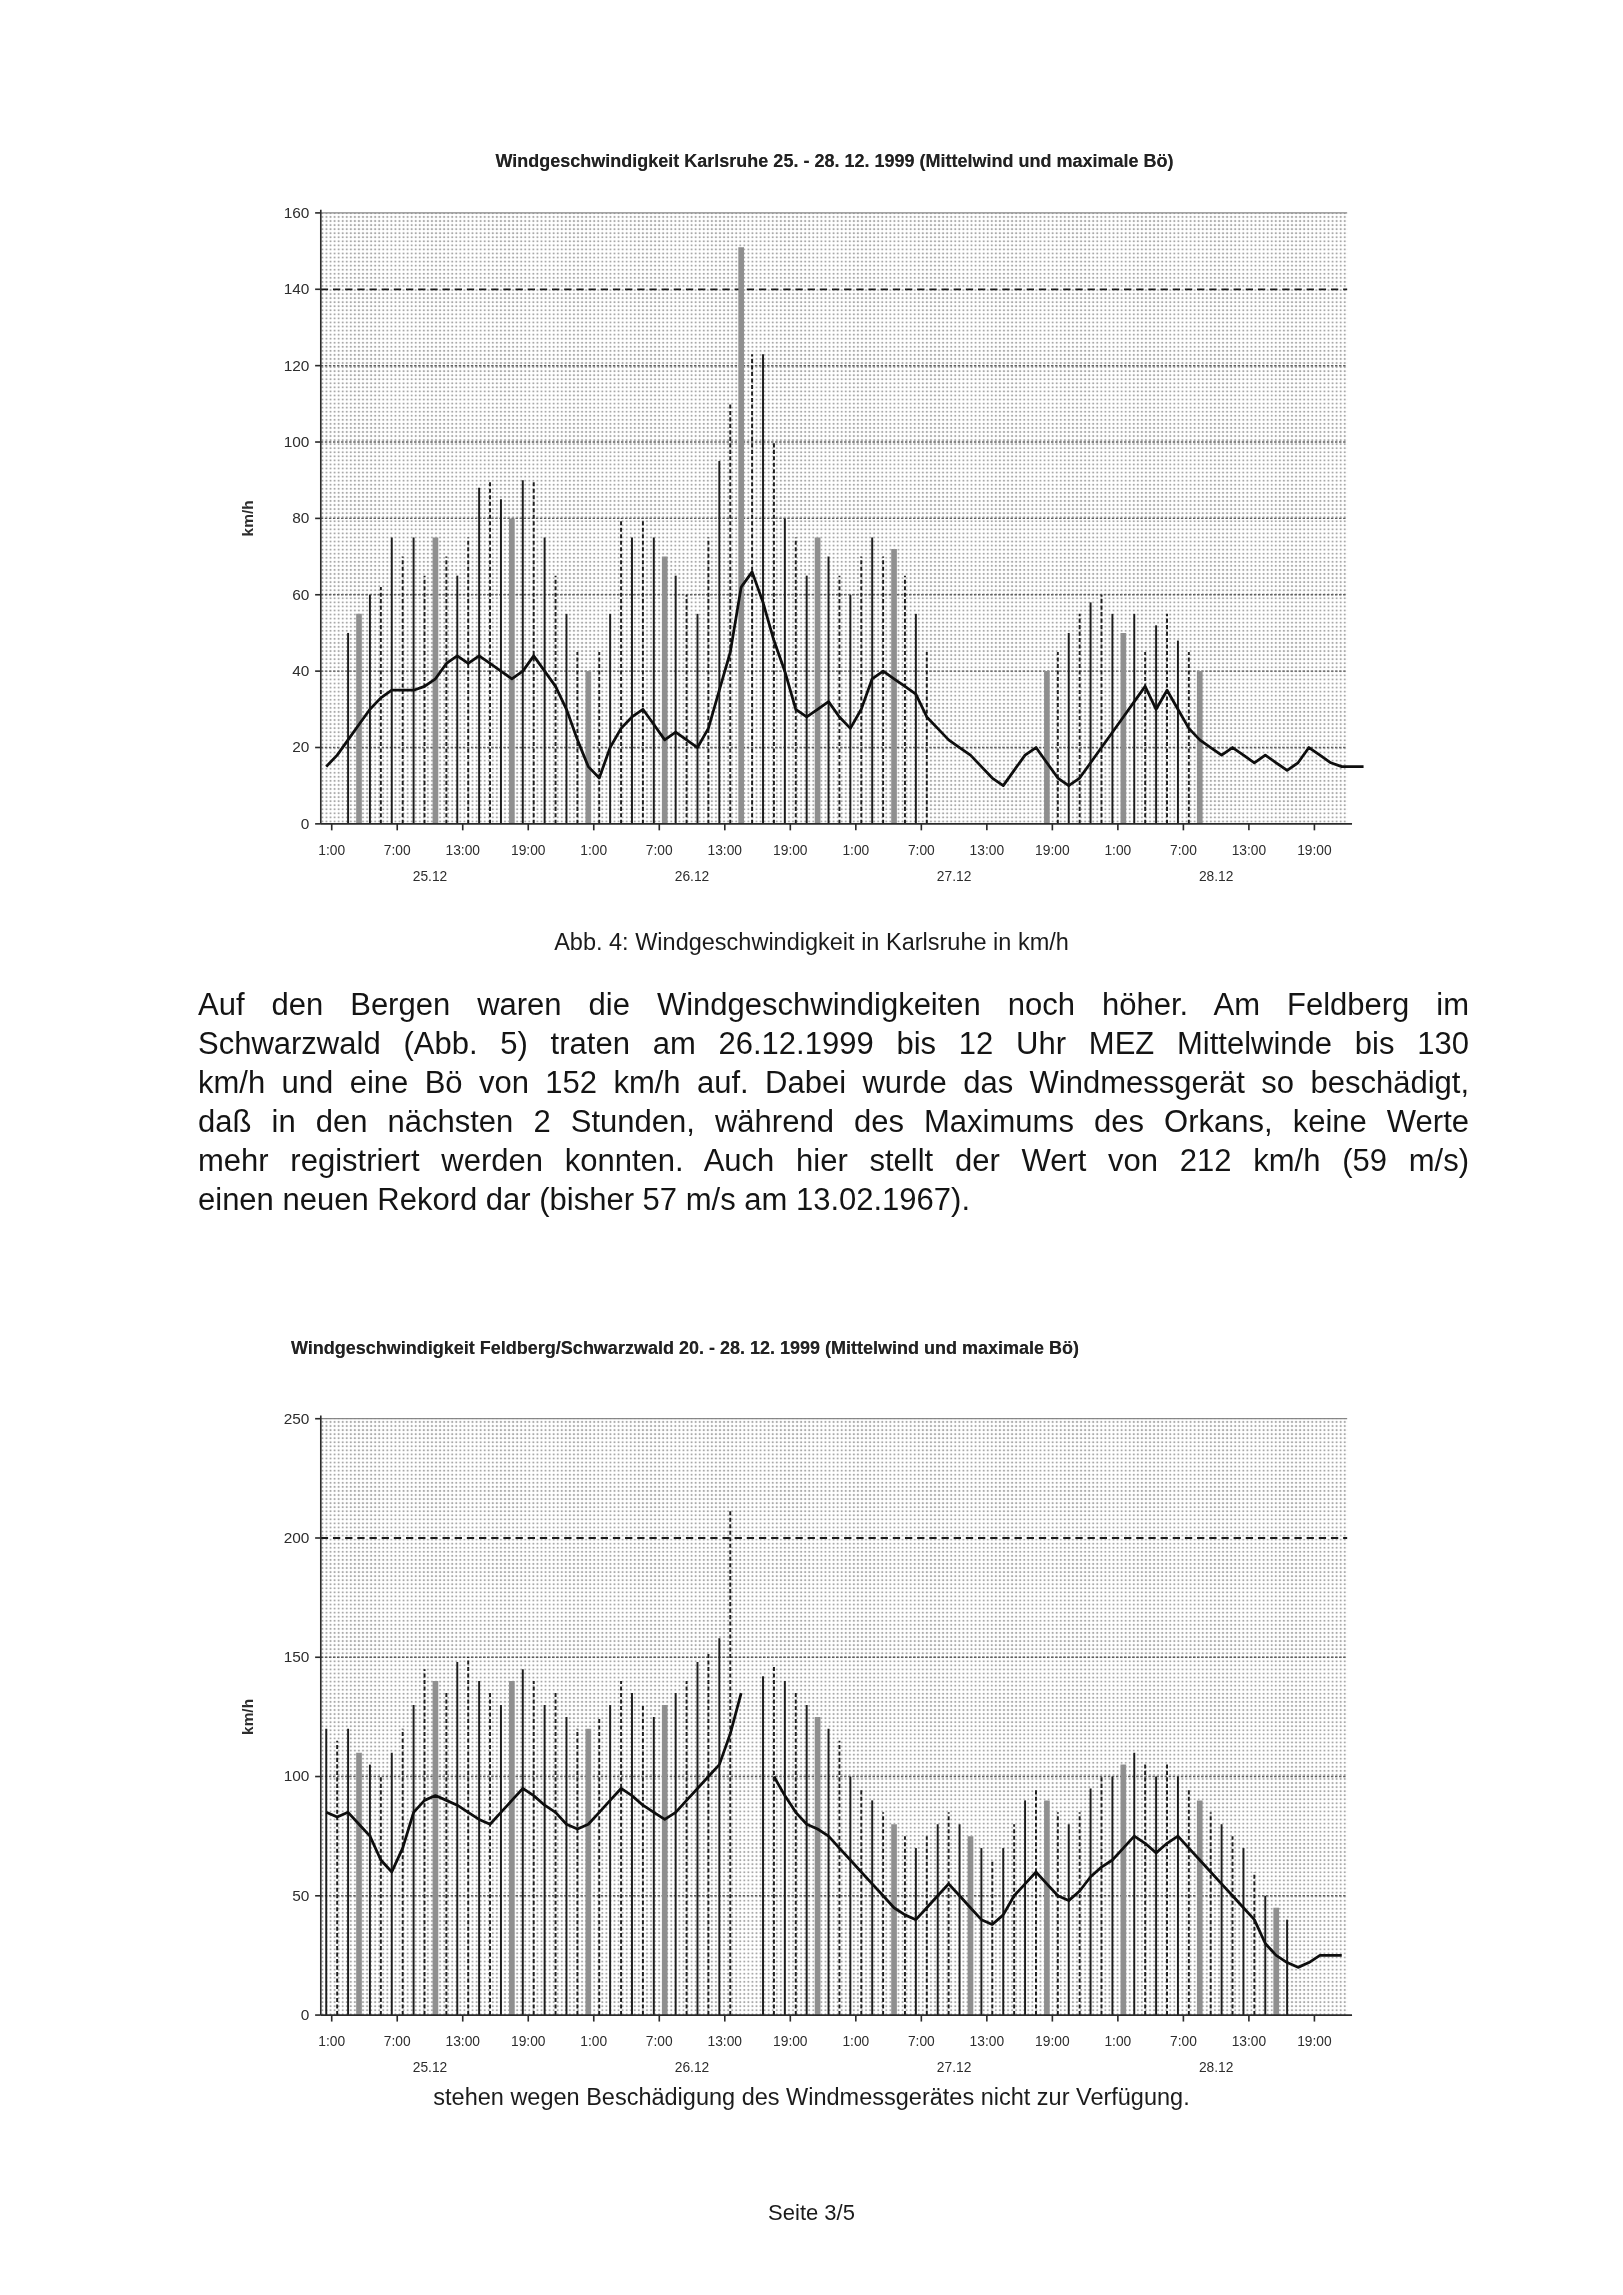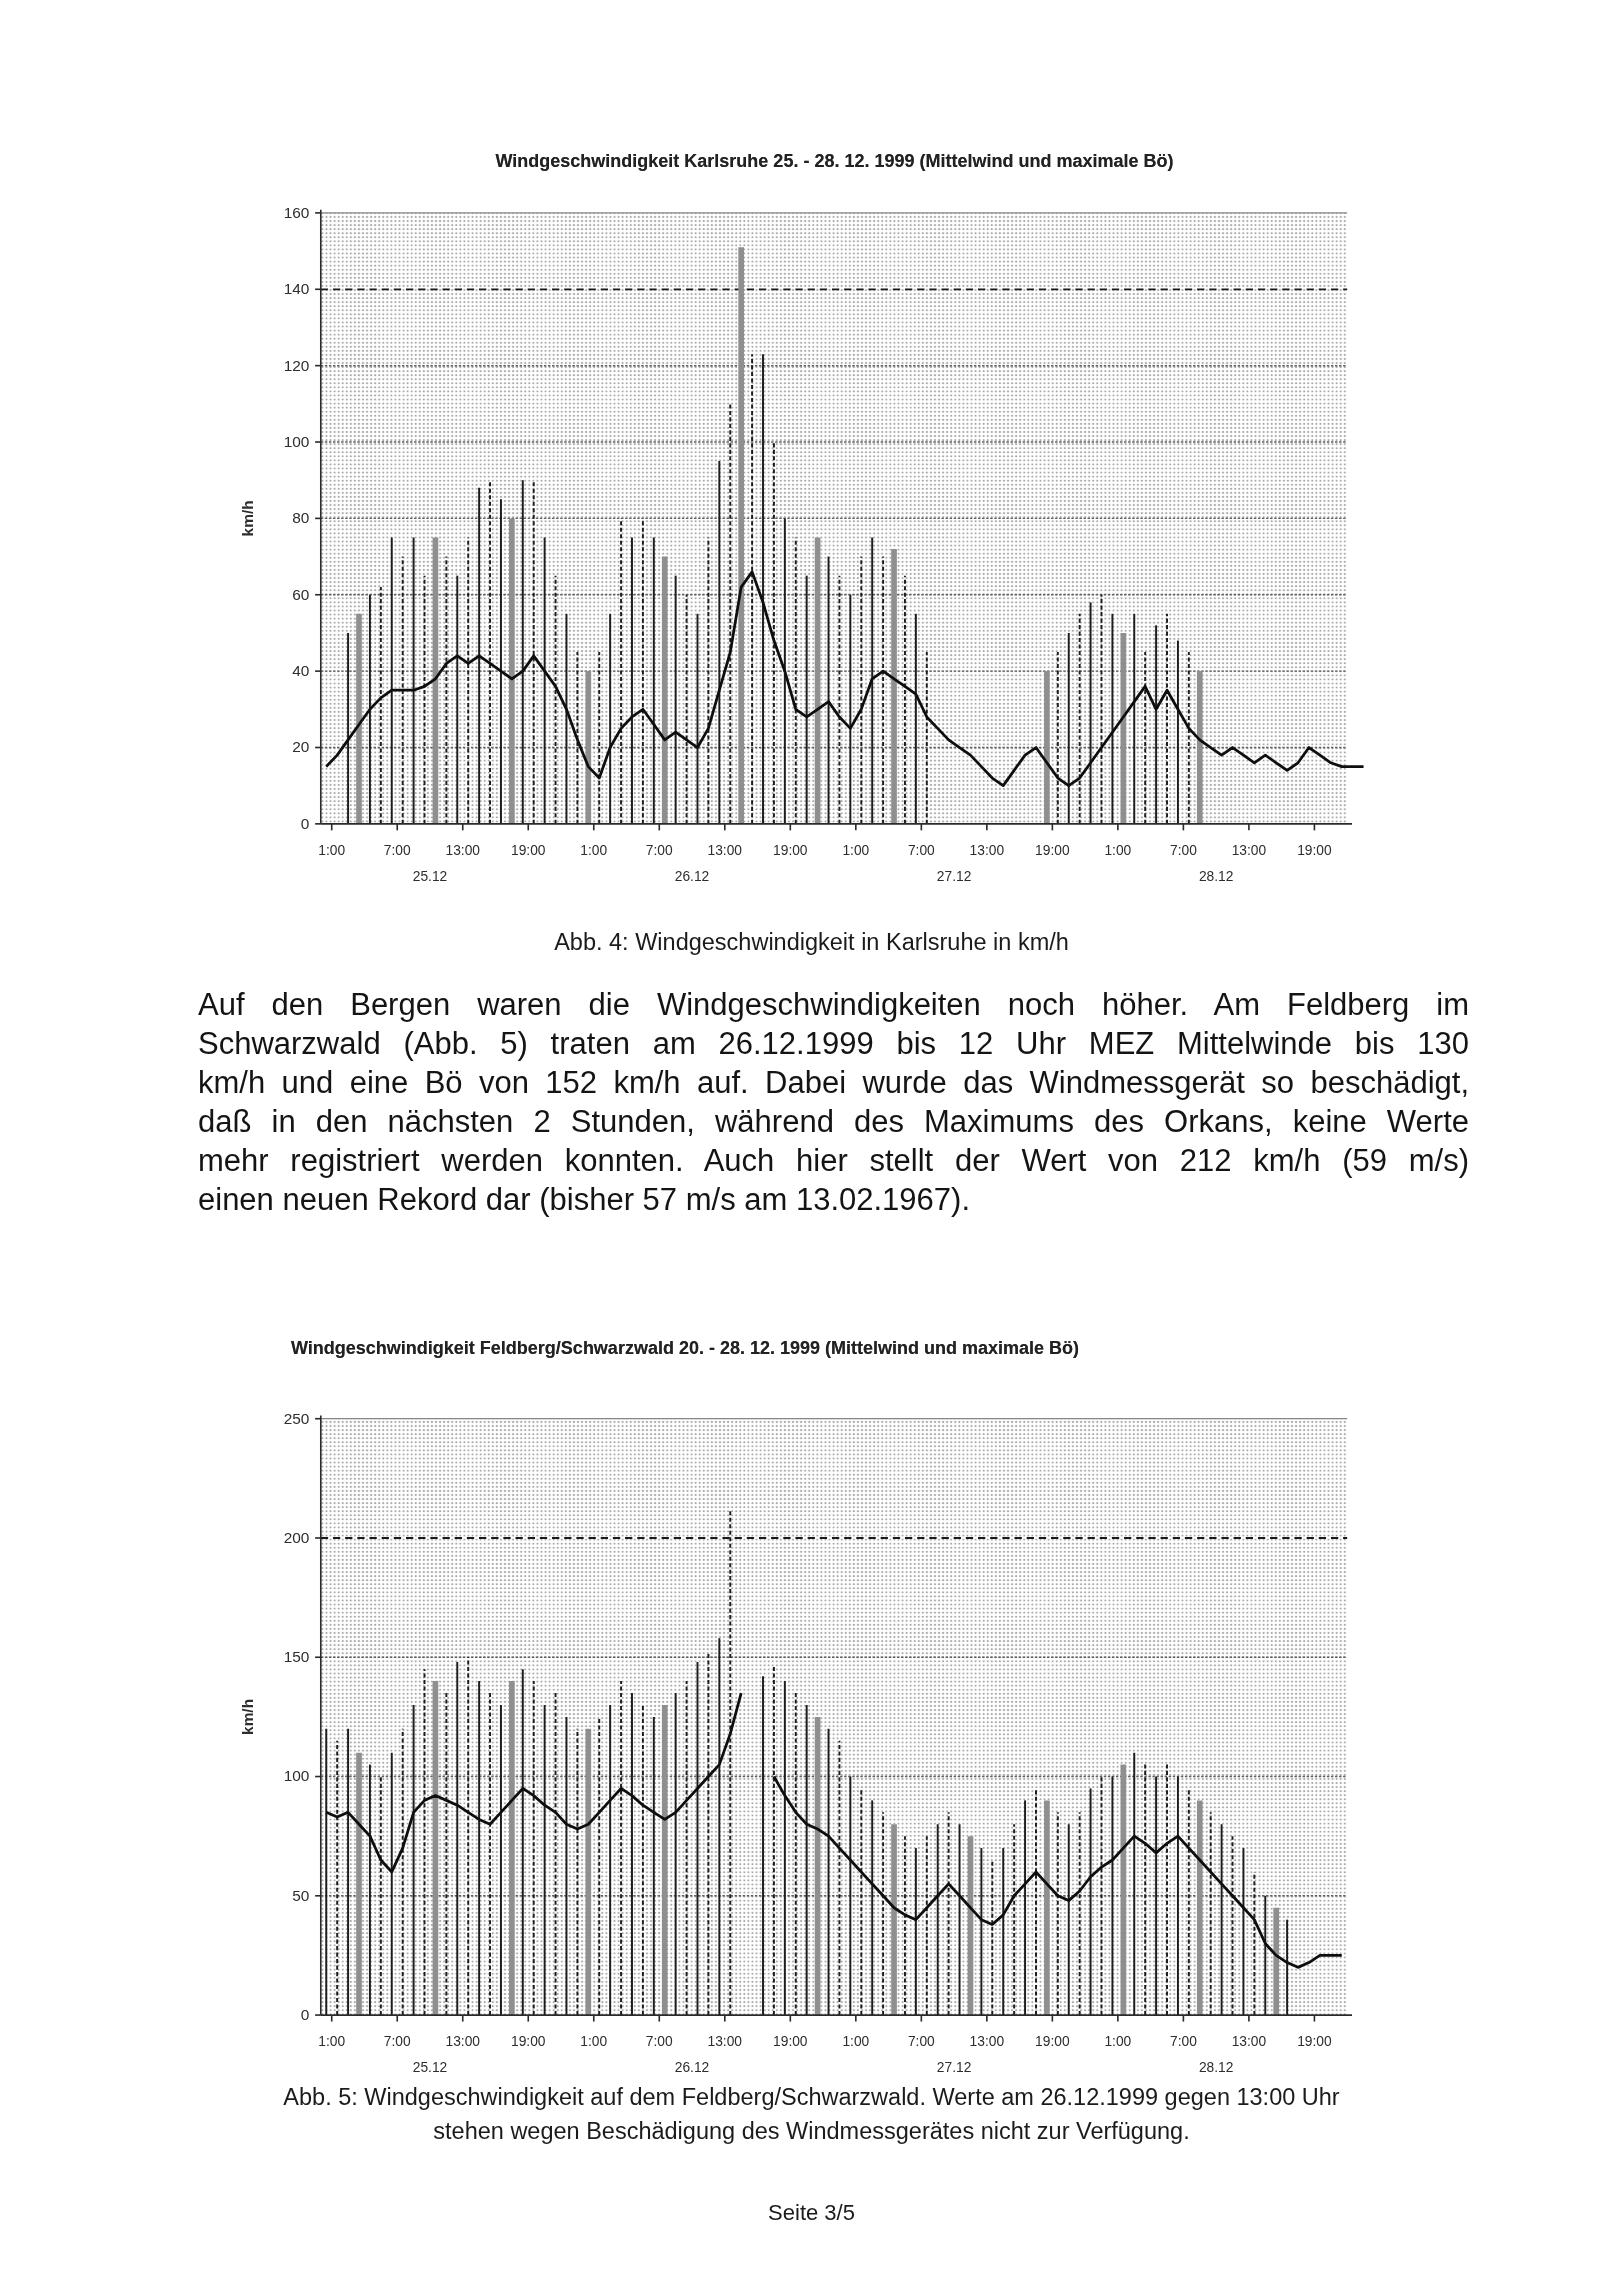--- a/index.html
+++ b/index.html
@@ -367,20 +367,19 @@
           <text x="1349.627659574468" y="801" text-anchor="middle" font-size="17" fill="#2d2d2d" font-family="&quot;Liberation Sans&quot;,&quot;DejaVu Sans&quot;,sans-serif">19:00</text>
           <text x="259.5744680851064" y="833" text-anchor="middle" font-size="17" fill="#2d2d2d" font-family="&quot;Liberation Sans&quot;,&quot;DejaVu Sans&quot;,sans-serif">25.12</text>
           <text x="582.5531914893618" y="833" text-anchor="middle" font-size="17" fill="#2d2d2d" font-family="&quot;Liberation Sans&quot;,&quot;DejaVu Sans&quot;,sans-serif">26.12</text>
           <text x="905.531914893617" y="833" text-anchor="middle" font-size="17" fill="#2d2d2d" font-family="&quot;Liberation Sans&quot;,&quot;DejaVu Sans&quot;,sans-serif">27.12</text>
           <text x="1228.5106382978724" y="833" text-anchor="middle" font-size="17" fill="#2d2d2d" font-family="&quot;Liberation Sans&quot;,&quot;DejaVu Sans&quot;,sans-serif">28.12</text>
         </g>
         <text x="42" y="395.5" text-anchor="middle" font-size="19" font-weight="bold" fill="#2d2d2d" transform="rotate(-90 42 395.5)" font-family="&quot;Liberation Sans&quot;,&quot;DejaVu Sans&quot;,sans-serif">km/h</text>
       </svg></div>
 
   <div class="caption" style="top:2080px;" id="caption2">
-      <div>Abb. 5: Windgeschwindigkeit auf dem Feldberg/Schwarzwald. Werte am 26.12.1999 gegen 13:00 Uhr</div>
       <div>stehen wegen Beschädigung des Windmessgerätes nicht zur Verfügung.</div>
     </div>
 
   <div class="footer">Seite 3/5</div>
 
 </div>
 
 
 </body></html>

